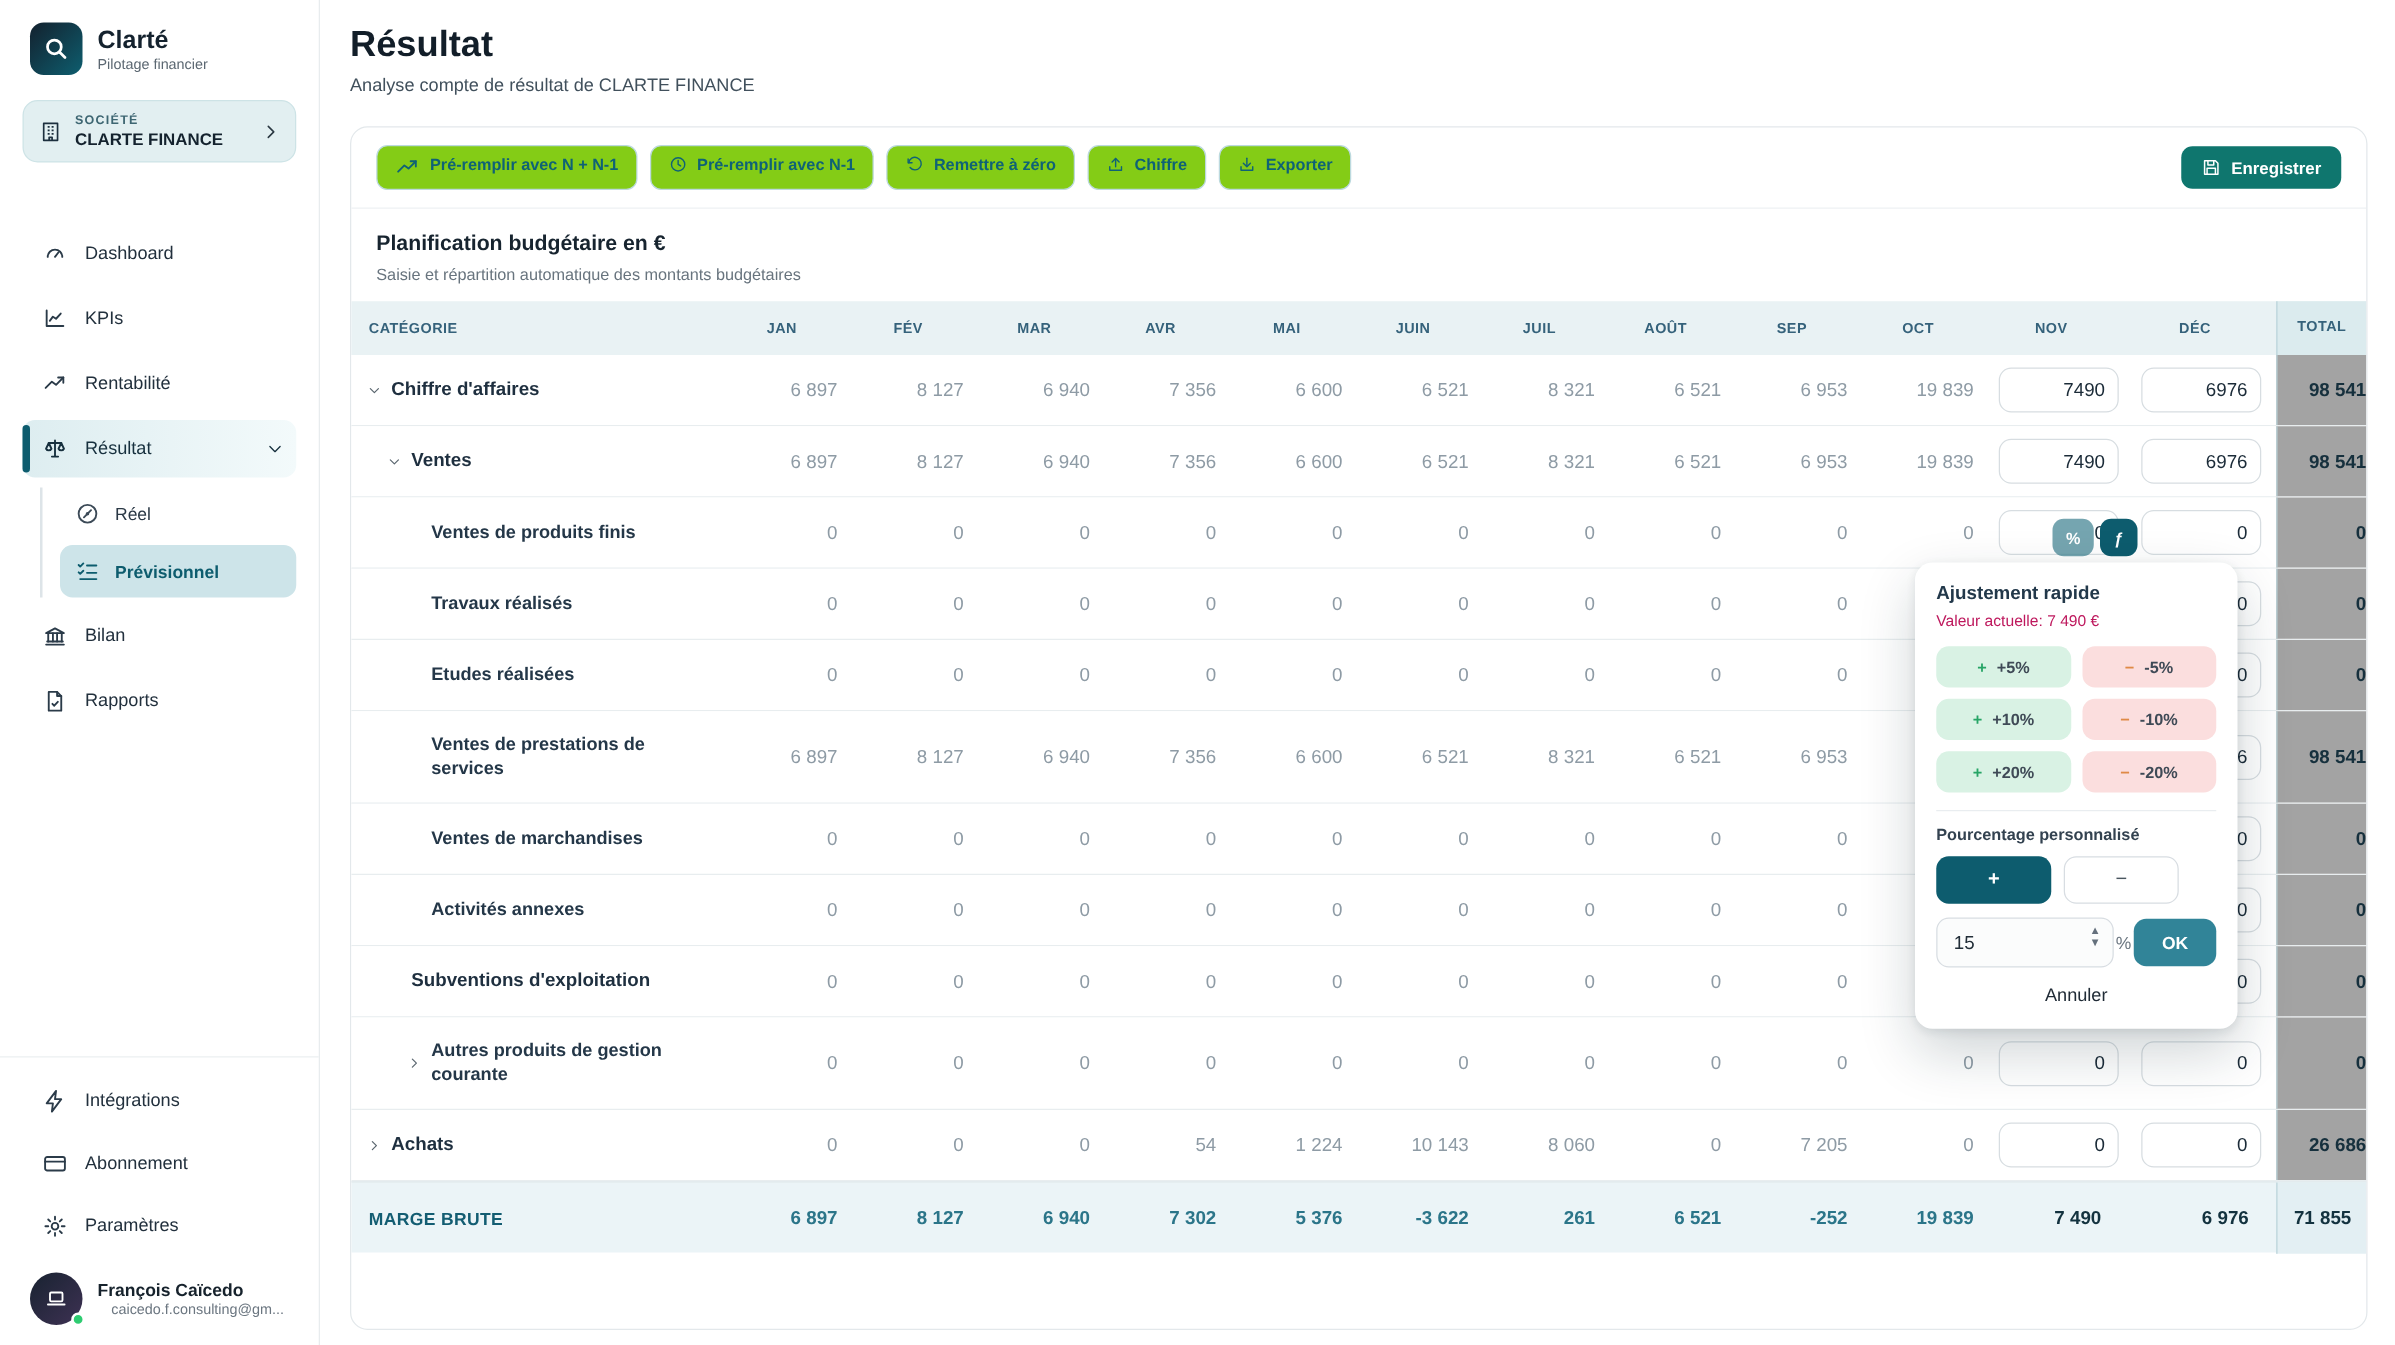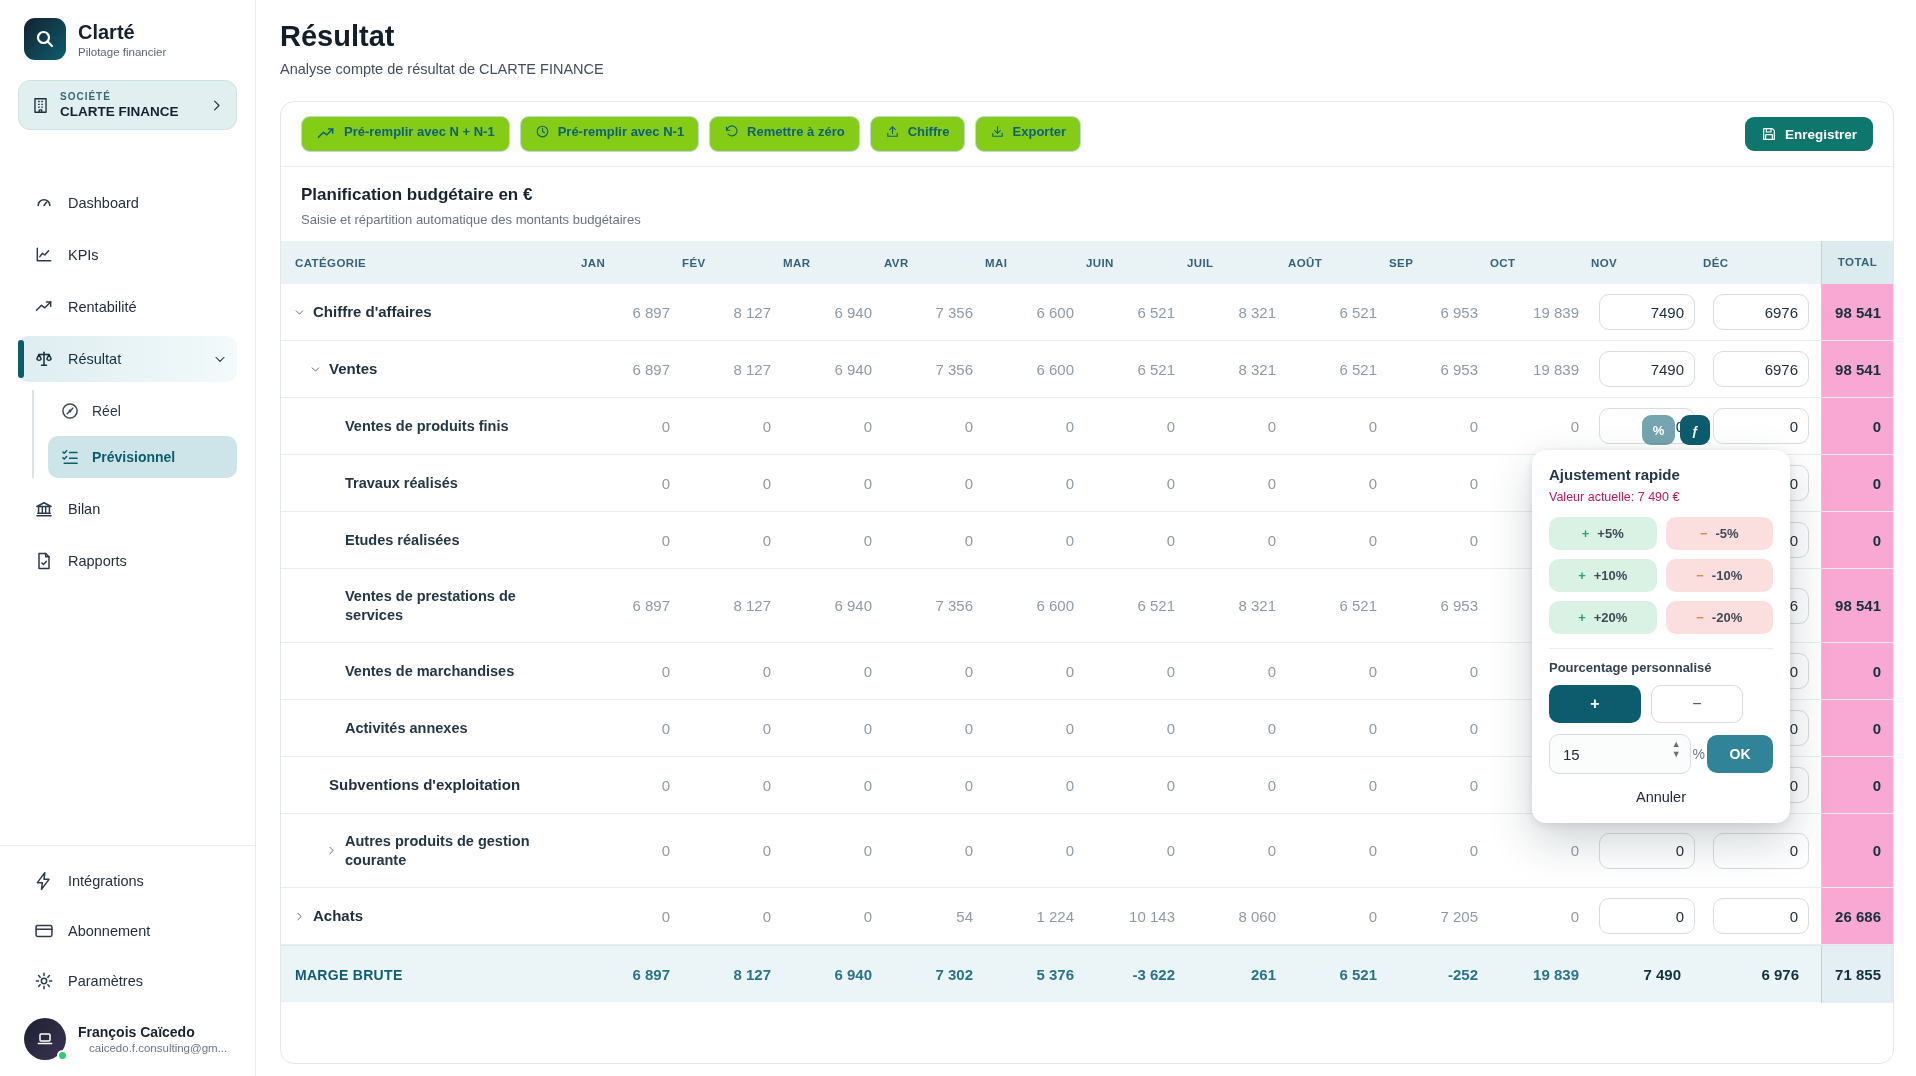--- a/index.html
+++ b/index.html
@@ -80,21 +80,21 @@
 
   .section-head { padding:18px 20px 14px; }
   .section-title { font-size:17px; font-weight:bold; color:#17242f; }
   .section-sub { font-size:13px; color:#68747e; margin-top:7px; }
 
   
   .grid-row { display:grid; grid-template-columns:300px repeat(10,1fr) 112px 118px 72px;
               align-items:center; }
   .thead { background:#e9f2f4; height:43px; }
   .th { font-size:11.5px; font-weight:bold; letter-spacing:.4px; color:#35627b;
-        text-align:left; padding-right:12px; }
+        text-align:center; padding-right:12px; }
   .th.cat { text-align:left; padding-left:14px; }
   .th.total { text-align:center; padding:0; background:#dbebee; height:43px; line-height:43px;
               border-left:1px solid #bad4da; }
   .trow { height:57px; border-bottom:1px solid #e8edef; background:#fff; }
   .trow.tall { height:74px; }
   .cat-cell { display:flex; align-items:center; gap:4px; font-weight:bold; color:#1e2f3f;
               font-size:15px; padding-right:8px; }
   .cat-cell.lvl0 { padding-left:12px; }
   .cat-cell.lvl1 { padding-left:28px; }
   .cat-cell.lvl2 { padding-left:44px; font-size:14.5px; color:#243748; }
@@ -103,21 +103,21 @@
   .row-chev svg { transition:none; }
   .cat-text { line-height:1.3; }
   .val { font-size:15px; color:#8e9ba5; text-align:right; padding-right:12px; }
   .cell-nov, .cell-dec { display:flex; justify-content:flex-end; }
   .cell-nov { padding-right:8px; }
   .cell-dec { padding-right:12px; }
   .num-input { width:96px; height:36px; border:1px solid #d7dde1; border-radius:10px;
                text-align:right; padding:0 10px; font-size:15px; color:#1b2b38;
                font-family:inherit; background:#fff; }
   .total-cell { height:100%; display:flex; align-items:center; justify-content:flex-end;
-                padding-right:12px; background:#f9a8d4; border-left:1px solid #bad4da;
+                background:#a3a3a3; border-left:1px solid #bad4da;
                 font-size:15px; font-weight:bold; color:#16303d; }
   .tfoot { height:57px; background:#ebf4f7; border-top:1px solid #dfe7ea; }
   .tfoot .flabel { font-size:14px; font-weight:bold; color:#135d72; letter-spacing:.3px; padding-left:14px; }
   .tfoot .fval { font-size:15px; font-weight:600; color:#2b7589; text-align:right; padding-right:12px; }
   .tfoot .fdark { font-size:15px; font-weight:bold; color:#13323f; text-align:right; padding-right:22px; }
   .tfoot .ftotal { height:57px; display:flex; align-items:center; justify-content:flex-end;
                    padding-right:12px; background:#e3eff3; border-left:1px solid #bad4da;
                    font-size:15px; font-weight:bold; color:#13323f; }
 
   

